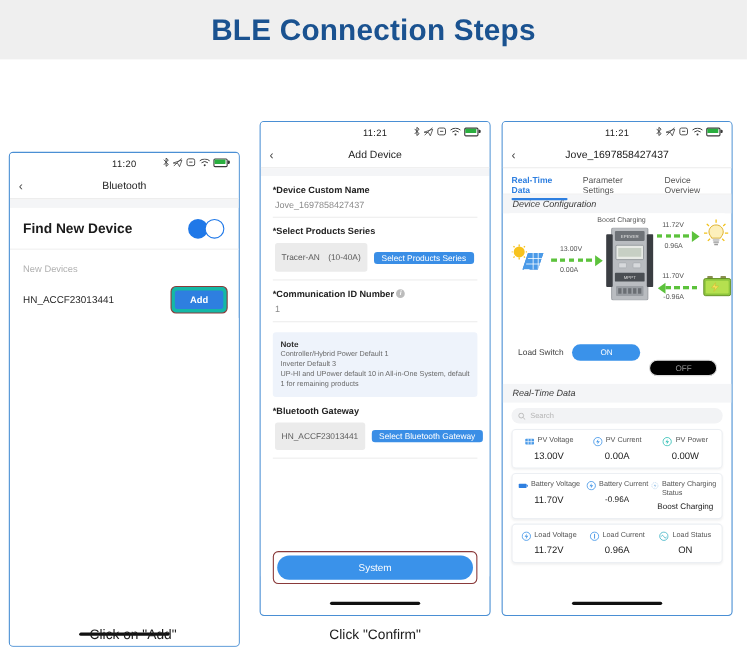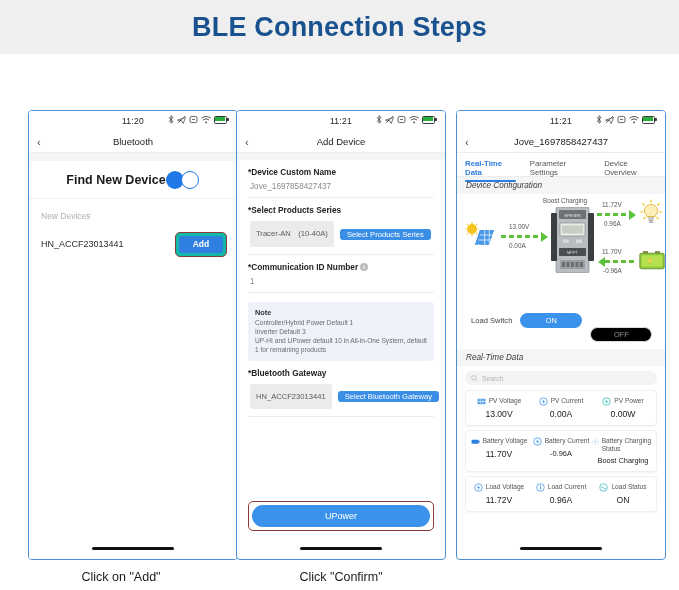--- a/index.html
+++ b/index.html
@@ -33,21 +33,21 @@
     width: 679px; height: 450px;
   }
   .phone {
     position: absolute;
     width: 210px; height: 450px;
     border: 1.4px solid #4a8fd4;
     border-radius: 4px;
     background: #ffffff;
     overflow: hidden;
   }
-  #phone1 { left: 28px; }
+  #phone1 { left: 8px; margin-top: 28px; }
   #phone2 { left: 236px; }
   #phone3 { left: 456px; }
 
   
   .statusbar {
     height: 20px; position: relative;
     display: flex; align-items: center;
     background: #fff;
   }
   .sb-time {
@@ -88,21 +88,21 @@
   }
   .nav-title {
     position: absolute; left: 26px; right: 26px;
     text-align: center; font-size: 9.5px; color: #1b1b1b;
   }
 
   
   .p1-gap { height: 8px; background: #f4f5f7; }
   .p1-row-find {
     height: 38px; display: flex; align-items: center;
-    padding: 0 12px; justify-content: center;
+    padding: 0 12px; justify-content: space-between;
     border-bottom: 1px solid #f0f0f0;
   }
   .p1-find-label { font-size: 12.5px; font-weight: bold; color: #1b1b1b; }
   .toggle {
     position: relative; width: 34px; height: 18px;
   }
   .toggle-circle {
     position: absolute; left: 0; top: 0;
     width: 18px; height: 18px; border-radius: 50%;
     background: #1f78e8;
@@ -404,21 +404,21 @@
         <div class="field">
           <div class="field-label">*Bluetooth Gateway</div>
           <div class="chip-row">
             <span class="chip">HN_ACCF23013441</span>
             <span class="blue-btn">Select Bluetooth Gateway</span>
           </div>
         </div>
       </div>
 
       <div class="confirm-wrap">
-        <div class="confirm-btn">UPower</div>
+        <div class="confirm-btn">System</div>
       </div>
       <div class="home-indicator"></div>
     </div>
 
     <div class="phone" id="phone3">
 
       <div class="statusbar">
         <div class="sb-time">11:21</div>
         <div class="sb-icons">
           <svg width="6" height="9" viewBox="0 0 6 9">

